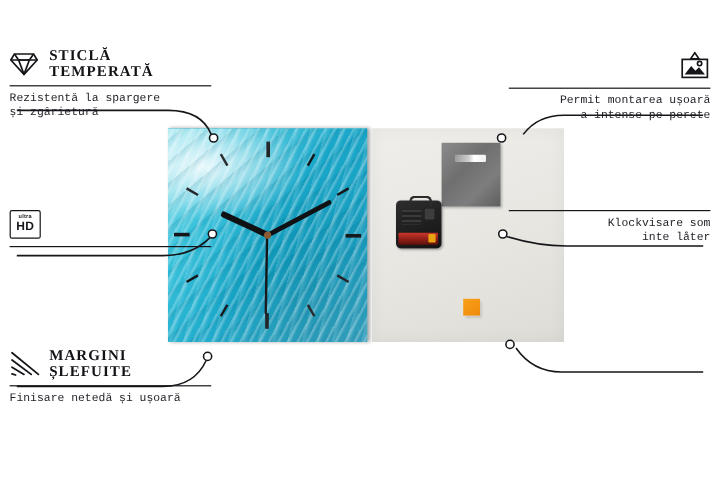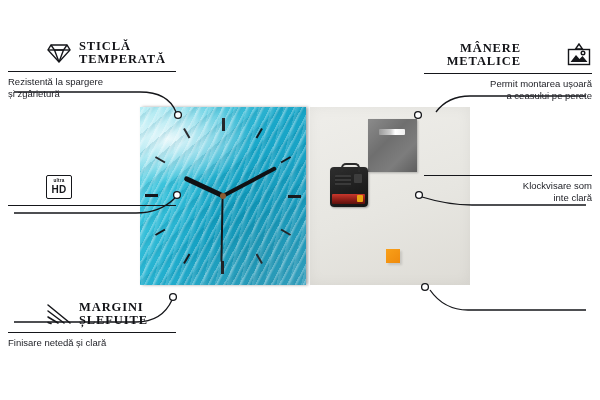--- a/index.html
+++ b/index.html
@@ -229,22 +229,20 @@
   }
   .feature.right .feat-head { flex-direction: row-reverse; }
 
   .feat-icon {
     flex: 0 0 auto;
     width: 26px;
     height: 26px;
     color: #15161a;
     display: flex;
     align-items: center;
-    justify-content: center;
-    margin-left: 38px;
   }
   .feat-icon svg { display: block; }
 
   .feat-title {
     font-family: "Liberation Serif", serif;
     font-weight: 700;
     font-size: 12.5px;
     line-height: 13.5px;
     letter-spacing: 0.9px;
     color: #121317;
@@ -254,21 +252,21 @@
   .feature.right .feat-title { text-align: right; }
 
   .feat-rule {
     height: 1px;
     background: #15161a;
     margin: 3px 0 4px 0;
     width: 100%;
   }
 
   .feat-sub {
-    font-family: Liberation Sans, sans-serif;
+    font-family: Liberation Mono, monospace;
     font-size: 9.5px;
     line-height: 11.5px;
     color: #23242a;
     white-space: pre-line;
   }
 
   
   .hd-badge {
     width: 26px;
     height: 22px;
@@ -406,59 +404,57 @@
       <span class="feat-icon">
         <span class="hd-badge">
           <span class="u">ultra</span>
           <span class="hd">HD</span>
         </span>
       </span>
     </div>
     <div class="feat-rule"></div>
   </div>
 
-  <div class="feature left" style="top:299px">
+  <div class="feature left" style="top:288px">
     <div class="feat-head">
       <span class="feat-icon">
         <svg width="26" height="22" viewBox="0 0 26 22">
           <g stroke="currentColor" stroke-width="1.5" fill="none" stroke-linecap="round">
             <path d="M2 2 L24 20"></path>
             <path d="M2 8 L18 20"></path>
             <path d="M2 14 L12 20"></path>
             <path d="M2 19.5 L5 20.5"></path>
           </g>
         </svg>
       </span>
       <span class="feat-title">MARGINI
 ȘLEFUITE</span>
     </div>
     <div class="feat-rule"></div>
-    <div class="feat-sub">Finisare netedă și clară</div>
+    <div class="feat-sub">Finisare netedă și ușoară</div>
   </div>
 
   <div class="feature right" style="top:40px">
     <div class="feat-head">
       <span class="feat-icon">
         <svg width="26" height="24" viewBox="0 0 26 24">
           <g fill="none" stroke="currentColor" stroke-width="1.4">
             <path d="M13 1 L9.5 6 L16.5 6 Z"></path>
             <rect x="2.5" y="6.5" width="21" height="15"></rect>
             <path d="M4.5 19 L10 12 L13.5 16 L16.5 13 L21.5 19 Z" fill="currentColor" stroke="none"></path>
             <circle cx="17" cy="10" r="1.8"></circle>
           </g>
         </svg>
       </span>
-      <span class="feat-title">MÂNERE
-METALICE</span>
     </div>
     <div class="feat-rule"></div>
     <div class="feat-sub">Permit montarea ușoară
-a ceasului pe perete</div>
+a intense pe perete</div>
   </div>
 
   <div class="feature right" style="top:172px">
     <div class="feat-rule"></div>
     <div class="feat-sub">Klockvisare som
-inte clară</div>
+inte låter</div>
   </div>
 
 
 </div>
 
 </body></html>

